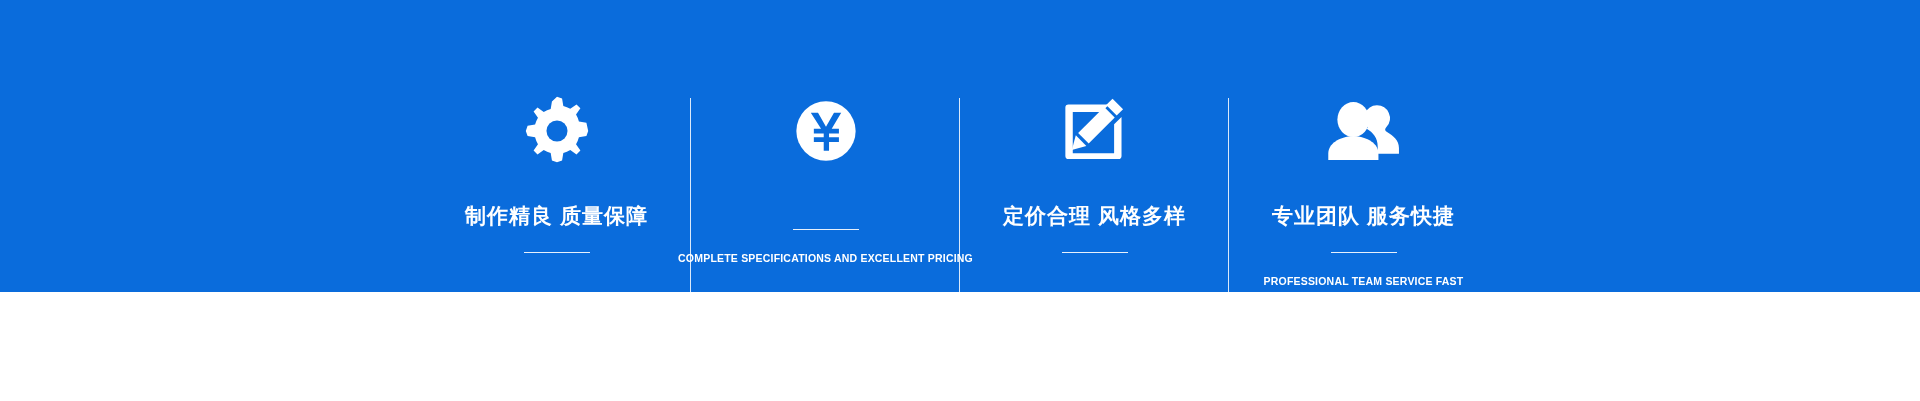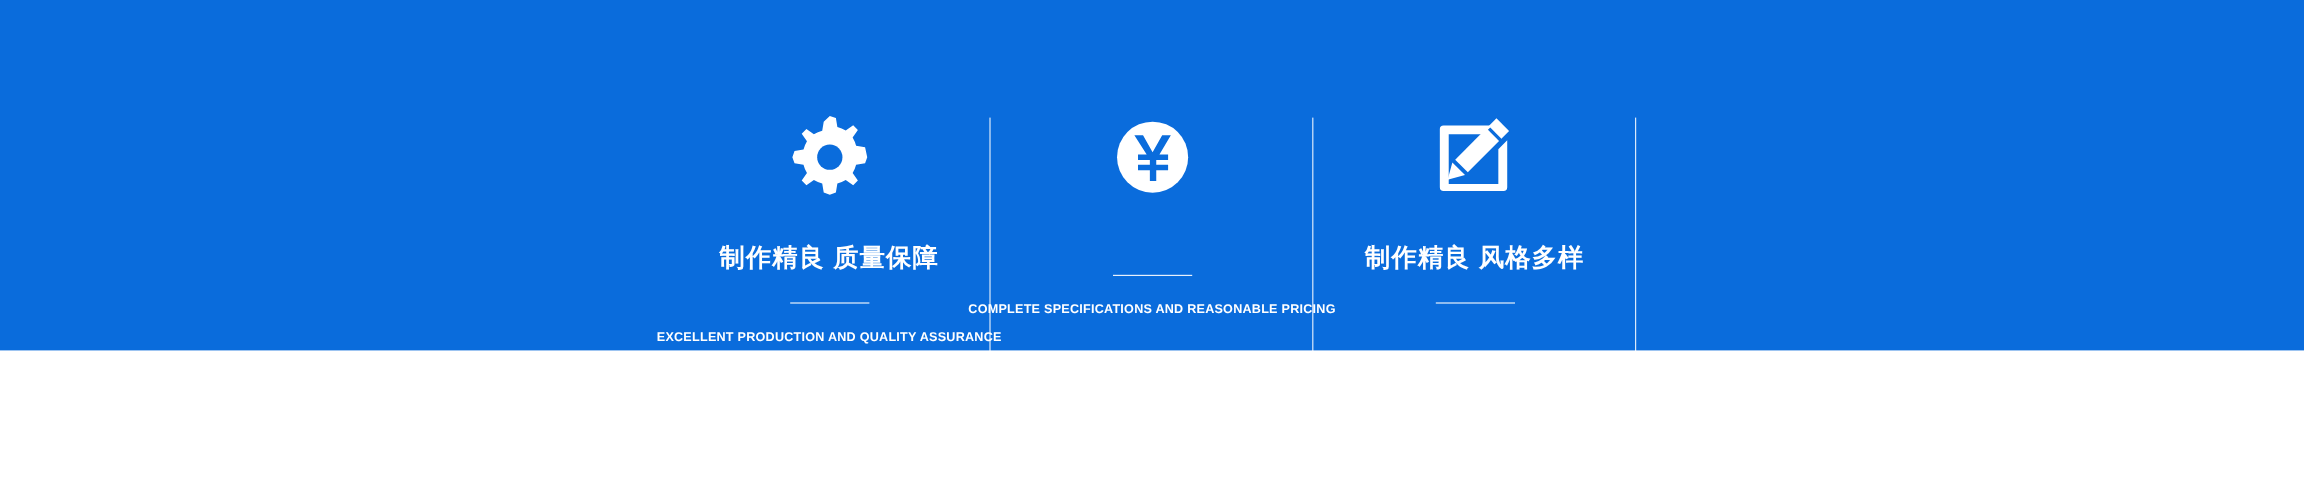--- a/index.html
+++ b/index.html
@@ -110,44 +110,55 @@
 
     <div class="feature with-divider">
       <div class="icon-wrap">
         <svg width="78" height="78" viewBox="0 0 100 100" aria-hidden="true">
           <path fill="#ffffff" d="M50 6 l6.5 2.2 1.6 9.6 a33 33 0 0 1 8.9 3.7 l8-5.6 5 5 -5.6 8 a33 33 0 0 1 3.7 8.9 l9.6 1.6 L90 50 l-2.3 6.5 -9.6 1.6 a33 33 0 0 1 -3.7 8.9 l5.6 8 -5 5 -8 -5.6 a33 33 0 0 1 -8.9 3.7 l-1.6 9.6 L50 90 l-6.5 -2.3 -1.6 -9.6 a33 33 0 0 1 -8.9 -3.7 l-8 5.6 -5 -5 5.6 -8 a33 33 0 0 1 -3.7 -8.9 l-9.6 -1.6 L10 50 l2.3 -6.6 9.6 -1.6 a33 33 0 0 1 3.7 -8.9 l-5.6 -8 5 -5 8 5.6 a33 33 0 0 1 8.9 -3.7 l1.6 -9.6 Z"></path>
           <circle cx="50" cy="50" r="13.5" fill="#0a6cdc"></circle>
         </svg>
       </div>
       <div class="feature-title">制作精良 质量保障</div>
       <div class="rule"></div>
-      <div class="feature-sub">EXCELLENT PRODUCTION AND QUALITY ASSURANCE</div>
     </div>
 
     <div class="feature with-divider">
       <div class="icon-wrap">
         <svg width="76" height="76" viewBox="0 0 100 100" aria-hidden="true">
           <circle cx="50" cy="50" r="39" fill="#ffffff"></circle>
           <path fill="#0a6cdc" d="M30 26 h9.5 L50 44.5 60.5 26 H70 L57.5 47 h9.5 v6.2 h-13 v5 h13 v6.2 h-13 V76 h-7 V64.4 h-13 V58.2 h13 v-5 h-13 V47 h9.5 Z"></path>
         </svg>
       </div>
       <div class="rule"></div>
-      <div class="feature-sub">COMPLETE SPECIFICATIONS AND REASONABLE PRICING</div>
+      <div class="feature-sub">COMPLETE SPECIFICATIONS AND EXCELLENT PRICING</div>
     </div>
 
     <div class="feature with-divider">
       <div class="icon-wrap">
         <svg width="78" height="78" viewBox="0 0 100 100" aria-hidden="true">
           <path fill="#ffffff" d="M12 16 h56 l-9.5 9.5 H21.5 v53 h53 V41.5 L84 32 v50 a4 4 0 0 1 -4 4 H16 a4 4 0 0 1 -4 -4 V20 a4 4 0 0 1 4 -4 Z"></path>
           <path fill="#ffffff" d="M72.5 8.5 l13.5 13.5 -8.2 8.2 -13.5 -13.5 Z"></path>
           <path fill="#ffffff" d="M61.8 19.2 l13.5 13.5 -33.4 33.4 -13.5 -13.5 Z"></path>
           <path fill="#ffffff" d="M25.4 55.6 l13.5 13.5 -18.6 5.1 Z"></path>
         </svg>
       </div>
-      <div class="feature-title">制作精良 风格多样</div>
+      <div class="feature-title">定价合理 风格多样</div>
       <div class="rule"></div>
     </div>
 
+    <div class="feature">
+      <div class="icon-wrap">
+        <svg width="86" height="76" viewBox="0 0 110 100" aria-hidden="true">
+          <path fill="#ffffff" d="M72 16 a17 17 0 0 1 12.5 28.6 c-2.4 2.6 -2.3 5 0.8 6.8 C93.5 56.2 101 62.5 101 72.5 V80 H73 V70 c0 -10.5 -6.2 -18 -14.5 -22.8 a20.5 20.5 0 0 0 1.8 -2.3 A17 17 0 0 1 72 16 Z"></path>
+          <ellipse cx="41" cy="35" rx="21" ry="23" fill="#ffffff"></ellipse>
+          <path fill="#ffffff" d="M41 57 c19 0 33 10.5 33 22.5 V88 H8 v-8.5 C8 67.5 22 57 41 57 Z"></path>
+        </svg>
+      </div>
+      <div class="feature-title">专业团队 服务快捷</div>
+      <div class="rule"></div>
+      <div class="feature-sub">PROFESSIONAL TEAM SERVICE FAST</div>
+    </div>
 
   </div>
 </div>
 
 <div class="bottom-strip"></div>
 
 </body></html>

